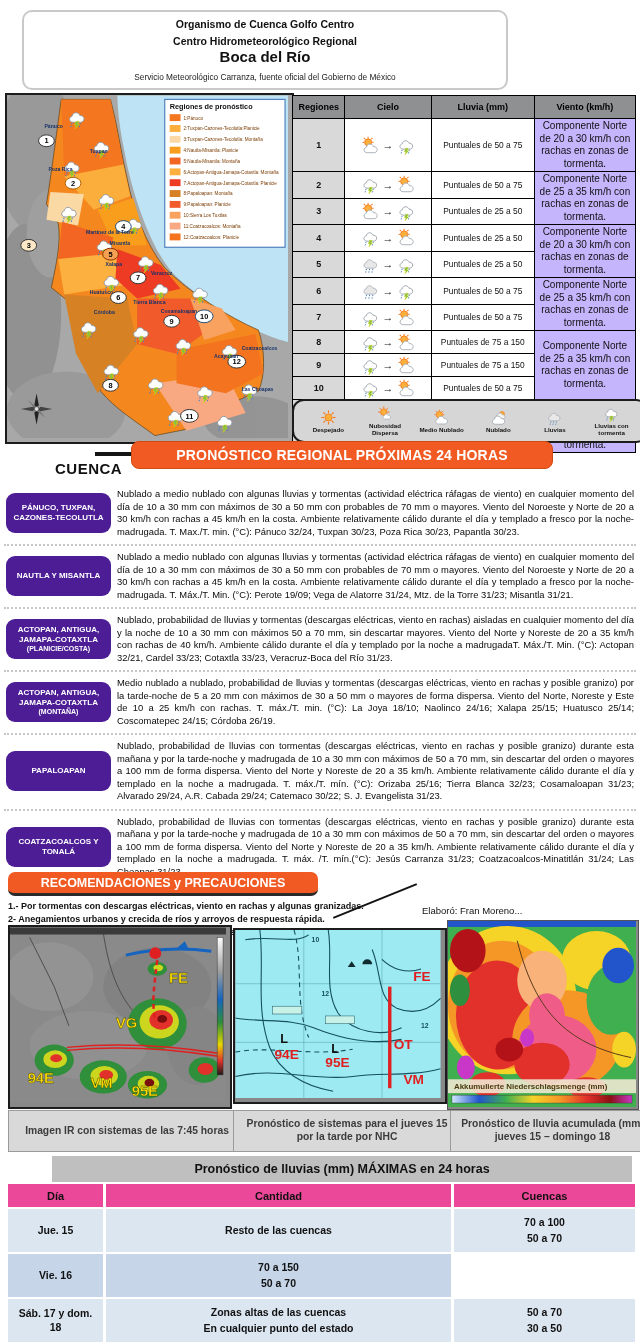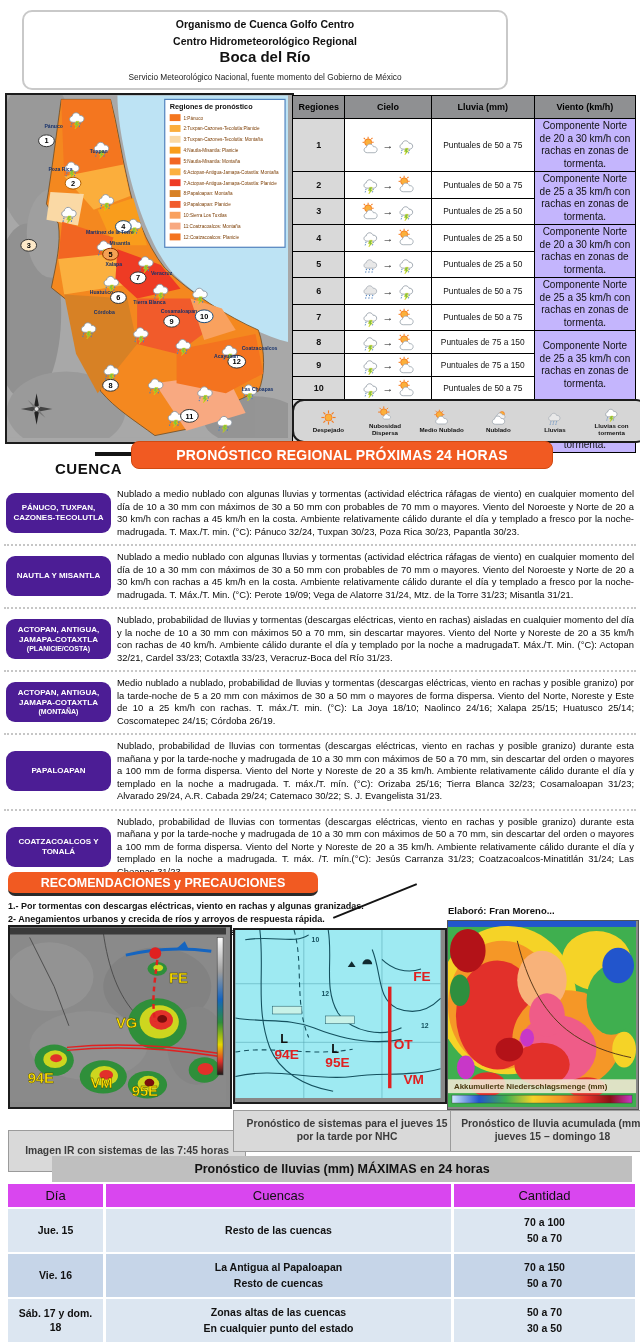--- a/index.html
+++ b/index.html
@@ -62,47 +62,47 @@
                text-align:center;font-weight:bold;font-size:8px;line-height:1.25;
                padding:5px 3px;align-self:center;min-height:30px;}
   .basin-label .sub{font-size:7px;}
   .basin-text{flex:1;font-size:9.4px;line-height:1.33;text-align:justify;color:#0a0a0a;}
 
   
   .reco-banner{left:8px;top:872px;width:310px;height:21px;background:#f15a22;border-radius:7px;
                border-bottom:3px solid #2a2a2a;display:flex;align-items:center;justify-content:center;
                color:#fff;font-weight:bold;font-size:12.5px;}
   .reco-list{left:8px;top:900px;width:400px;font-size:9px;font-weight:bold;line-height:1.45;}
-  .credit{left:448px;top:905px;font-size:9.5px;font-weight:bold;}
+  .credit{left:422px;top:905px;font-size:9.5px;font-weight:normal;}
   .social{left:408px;top:928px;width:228px;display:flex;align-items:center;gap:10px;
           border-bottom:2px solid #141414;padding-bottom:3px;}
   .social .entry{display:flex;align-items:center;gap:4px;font-weight:bold;font-style:italic;font-size:10px;}
   .fb-badge{width:13px;height:13px;border-radius:50%;background:#1877f2;color:#fff;display:flex;
             align-items:center;justify-content:center;font-size:10px;font-weight:bold;font-style:normal;}
   .tw-badge{width:14px;height:14px;}
   .diag-line{left:330px;top:900px;width:90px;height:2px;background:#141414;transform:rotate(-22deg);}
 
   
   .panel{border:2px solid #1c1c1c;background:#888;}
   .p-ir{left:8px;top:925px;width:220px;height:180px;}
   .p-nhc{left:233px;top:928px;width:210px;height:172px;}
   .p-rain{left:447px;top:920px;width:190px;height:188px;border:1px solid #555;}
   .caption{background:#d9d9d9;border:1px solid #9b9b9b;display:flex;align-items:center;justify-content:center;
            text-align:center;font-weight:bold;font-size:10.3px;color:#3c3c3c;line-height:1.25;padding:2px 8px;}
-  .c1{left:8px;top:1110px;width:220px;height:36px;margin-top:20px;}
+  .c1{left:8px;top:1110px;width:220px;height:36px;}
   .c2{left:233px;top:1110px;width:210px;height:36px;}
   .c3{left:450px;top:1110px;width:187px;height:36px;}
 
   
   .rtable{left:8px;top:1156px;width:624px;display:flex;flex-direction:column;gap:2px;}
   .rt-title{background:#bfbfbf;height:26px;display:flex;align-items:center;justify-content:center;
             font-weight:bold;font-size:12.5px;margin-left:44px;}
   .rt-grid{display:grid;grid-template-columns:95px 345px 181px;gap:3px;}
-  .rt-head{background:#d946ef;height:23px;display:flex;align-items:center;justify-content:center;
-           font-weight:normal;font-size:13px;}
+  .rt-head{background:#ec4899;height:23px;display:flex;align-items:center;justify-content:center;
+           font-weight:bold;font-size:11px;}
   .rt-cell{height:43px;display:flex;flex-direction:column;align-items:center;justify-content:center;
            font-weight:bold;font-size:10.5px;text-align:center;line-height:1.5;}
   .shade-a{background:#dce6f1;}
   .shade-b{background:#c6d5e8;}
 
   svg text{font-family:"Liberation Sans","DejaVu Sans",sans-serif;}
 </style>
 </head>
 <body>
 
@@ -166,21 +166,21 @@
       <polygon points="11,15.5 14.2,15.5 12.5,18.6 14.8,18.6 9.8,24 11.3,19.8 9.2,19.8" fill="#7dc242" stroke="#e8d800" stroke-width="0.5"></polygon>
     </symbol>
   </defs>
 </svg>
 
 <div class="abs hdr-card">
   <div class="hdr-center">
     <div class="hdr-l1">Organismo de Cuenca Golfo Centro</div>
     <div class="hdr-l2">Centro Hidrometeorológico Regional</div>
     <div class="hdr-l3">Boca del Río</div>
-    <div class="hdr-l4">Servicio Meteorológico Nacional, fuente momento del Gobierno de México</div>
+    <div class="hdr-l4">Servicio Meteorológico Carranza, fuente oficial del Gobierno de México</div>
   </div>
 </div>
 
 <div class="abs map-panel">
 <svg width="281" height="343" viewBox="0 0 285 347">
   <rect width="285" height="347" fill="#a8a8a8"></rect>
   <g opacity="0.55">
     <ellipse cx="30" cy="60" rx="40" ry="80" fill="#8d8d8d"></ellipse>
     <ellipse cx="20" cy="220" rx="35" ry="90" fill="#7f7f7f"></ellipse>
     <ellipse cx="60" cy="320" rx="60" ry="40" fill="#909090"></ellipse>
@@ -794,39 +794,35 @@
 </div>
 
 <div class="abs caption c1">Imagen IR con sistemas de las 7:45 horas</div>
 <div class="abs caption c2">Pronóstico de sistemas para el jueves 15 por la tarde por NHC</div>
 <div class="abs caption c3">Pronóstico de lluvia acumulada (mm) jueves 15 – domingo 18</div>
 
 <div class="abs rtable">
   <div class="rt-title">Pronóstico de lluvias  (mm) MÁXIMAS en 24 horas</div>
   <div class="rt-grid">
     <div class="rt-head">Día</div>
+    <div class="rt-head">Cantidad</div>
     <div class="rt-head">Cuencas</div>
-    <div class="rt-head">Cantidad</div>
   </div>
   <div class="rt-grid">
     <div class="rt-cell shade-a">Jue. 15</div>
     <div class="rt-cell shade-a">
         <span>Resto de las cuencas</span>
     </div>
     <div class="rt-cell shade-a">
       <span>70 a 100</span>
         <span>50 a 70</span>
     </div>
   </div>
   <div class="rt-grid">
     <div class="rt-cell shade-b">Vie. 16</div>
-    <div class="rt-cell shade-b">
-      <span>La Antigua al Papaloapan</span>
-        <span>Resto de cuencas</span>
-    </div>
     <div class="rt-cell shade-b">
       <span>70 a 150</span>
         <span>50 a 70</span>
     </div>
   </div>
   <div class="rt-grid">
     <div class="rt-cell shade-a" style="line-height:1.3;padding:0 6px;">Sáb. 17 y dom. 18</div>
     <div class="rt-cell shade-a">
       <span>Zonas altas de las cuencas</span>
         <span>En cualquier punto del estado</span>

